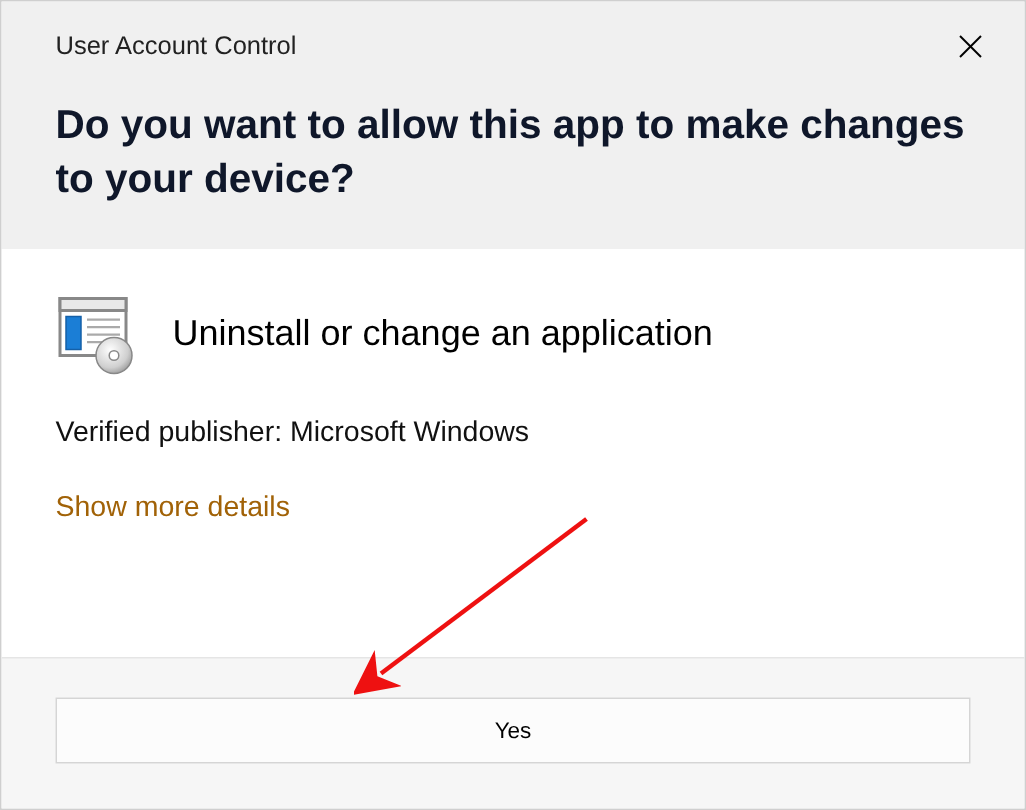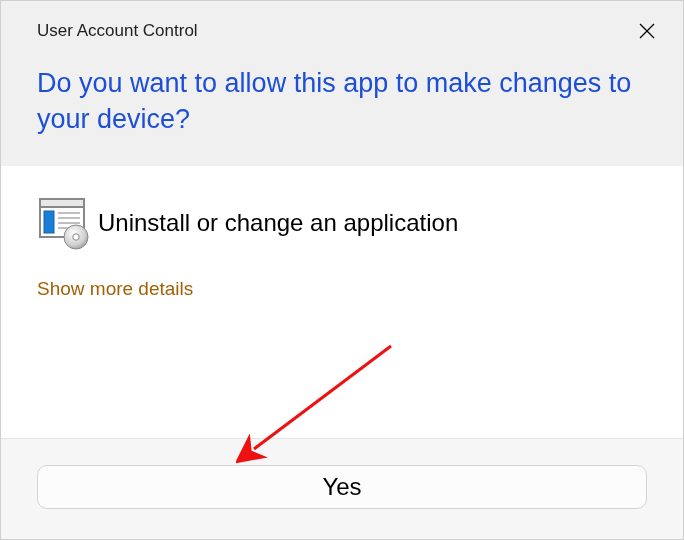--- a/index.html
+++ b/index.html
@@ -8,43 +8,43 @@
     width: 684px; height: 540px; border: 1px solid #cfcfcf; display: flex; flex-direction: column; background: #fff;
     position: relative; overflow: hidden;
   }
   .header {
     background: #f0f0f0; padding: 20px 36px 28px 36px; position: relative;
   }
   .header-title {
     font-size: 17px; color: #222; margin-bottom: 24px; font-weight: 400;
   }
   .header-question {
-    font-size: 27px; color: #1d4ed8; line-height: 1.35; font-weight: 400;
+    font-size: 27px; color: #0f172a; line-height: 1.35; font-weight: 700;
   }
   .close-btn {
     position: absolute; top: 16px; right: 22px; width: 28px; height: 28px; display: flex;
     align-items: center; justify-content: center; cursor: pointer; background: transparent; border: none;
   }
   .close-btn svg { stroke: #000; stroke-width: 1.3; }
   .body {
     background: #fff; padding: 30px 36px 22px 36px; flex: 1;
   }
-  .app-row { display: flex; align-items: center; gap: 7px; margin-bottom: 28px; }
+  .app-row { display: flex; align-items: center; gap: 24px; margin-bottom: 28px; }
   .app-icon { width: 54px; height: 54px; flex-shrink: 0; }
   .app-name { font-size: 24px; color: #000; font-weight: 400; }
   .publisher { font-size: 19px; color: #111; margin-bottom: 28px; }
   .show-more {
     font-size: 19px; color: #a16207; background: none; border: none; cursor: pointer; padding: 0;
   }
   .footer {
     background: #f6f6f6; border-top: 1px solid #e5e5e5; padding: 26px 36px 30px;
     display: flex; gap: 18px;
   }
   .btn {
-    flex: 1; height: 44px; font-size: 24px; border-radius: 10px; cursor: pointer; border: 1px solid transparent;
+    flex: 1; height: 44px; font-size: 15px; border-radius: 0; cursor: pointer; border: 1px solid transparent;
   }
   .btn-yes {
     background: #fcfcfc; color: #000; border: 1px solid #d5d5d5;
   }
   .btn-no {
     background: #0067c0; color: #fff; border: 1px solid #005aa8;
   }
   .arrow {
     position: absolute; left: 235px; top: 330px; pointer-events: none;
   }
@@ -80,20 +80,21 @@
             <stop offset="0%" stop-color="#fefefe"></stop>
             <stop offset="70%" stop-color="#cfcfcf"></stop>
             <stop offset="100%" stop-color="#9a9a9a"></stop>
           </radialGradient>
         </defs>
         <circle cx="39" cy="41" r="12" fill="url(#disc)" stroke="#888" stroke-width="1"></circle>
         <circle cx="39" cy="41" r="3.2" fill="#fff" stroke="#888" stroke-width="1"></circle>
       </svg>
       <div class="app-name">Uninstall or change an application</div>
     </div>
+    <div class="publisher">Verified publisher: Microsoft Windows</div>
     <button class="show-more">Show more details</button>
   </div>
 
   <div class="footer">
     <button class="btn btn-yes">Yes</button>
   </div>
 
   <svg class="arrow" width="170" height="140" viewBox="0 0 170 140">
     <defs>
       <marker id="ah" markerWidth="10" markerHeight="10" refX="2" refY="5" orient="auto">

